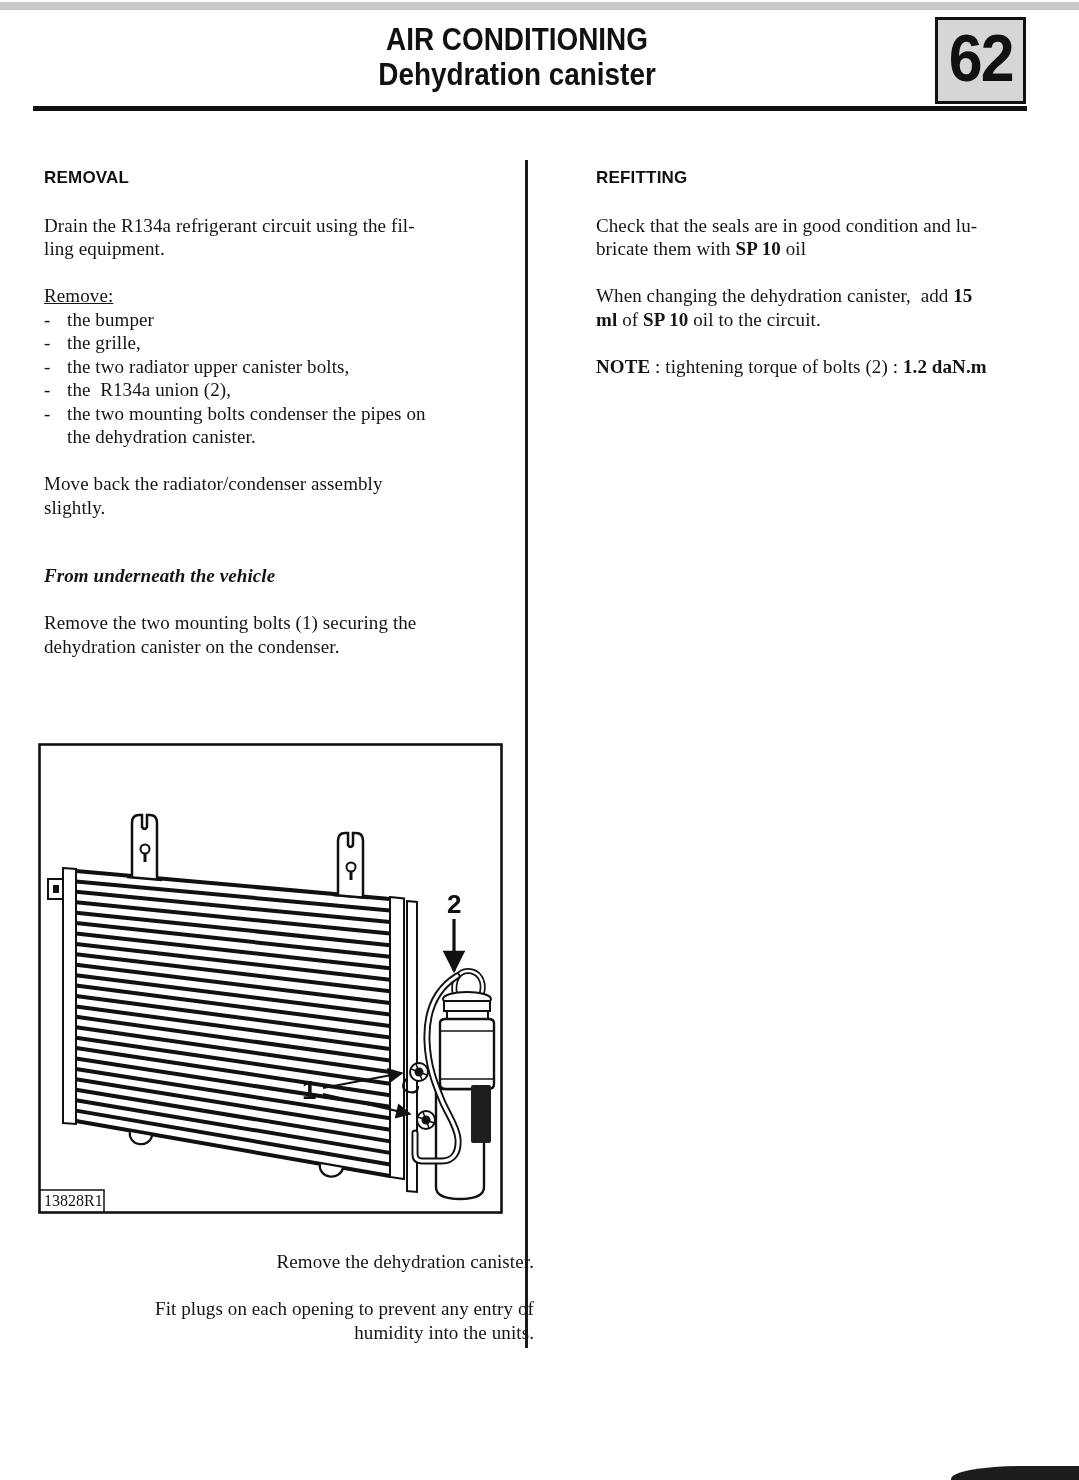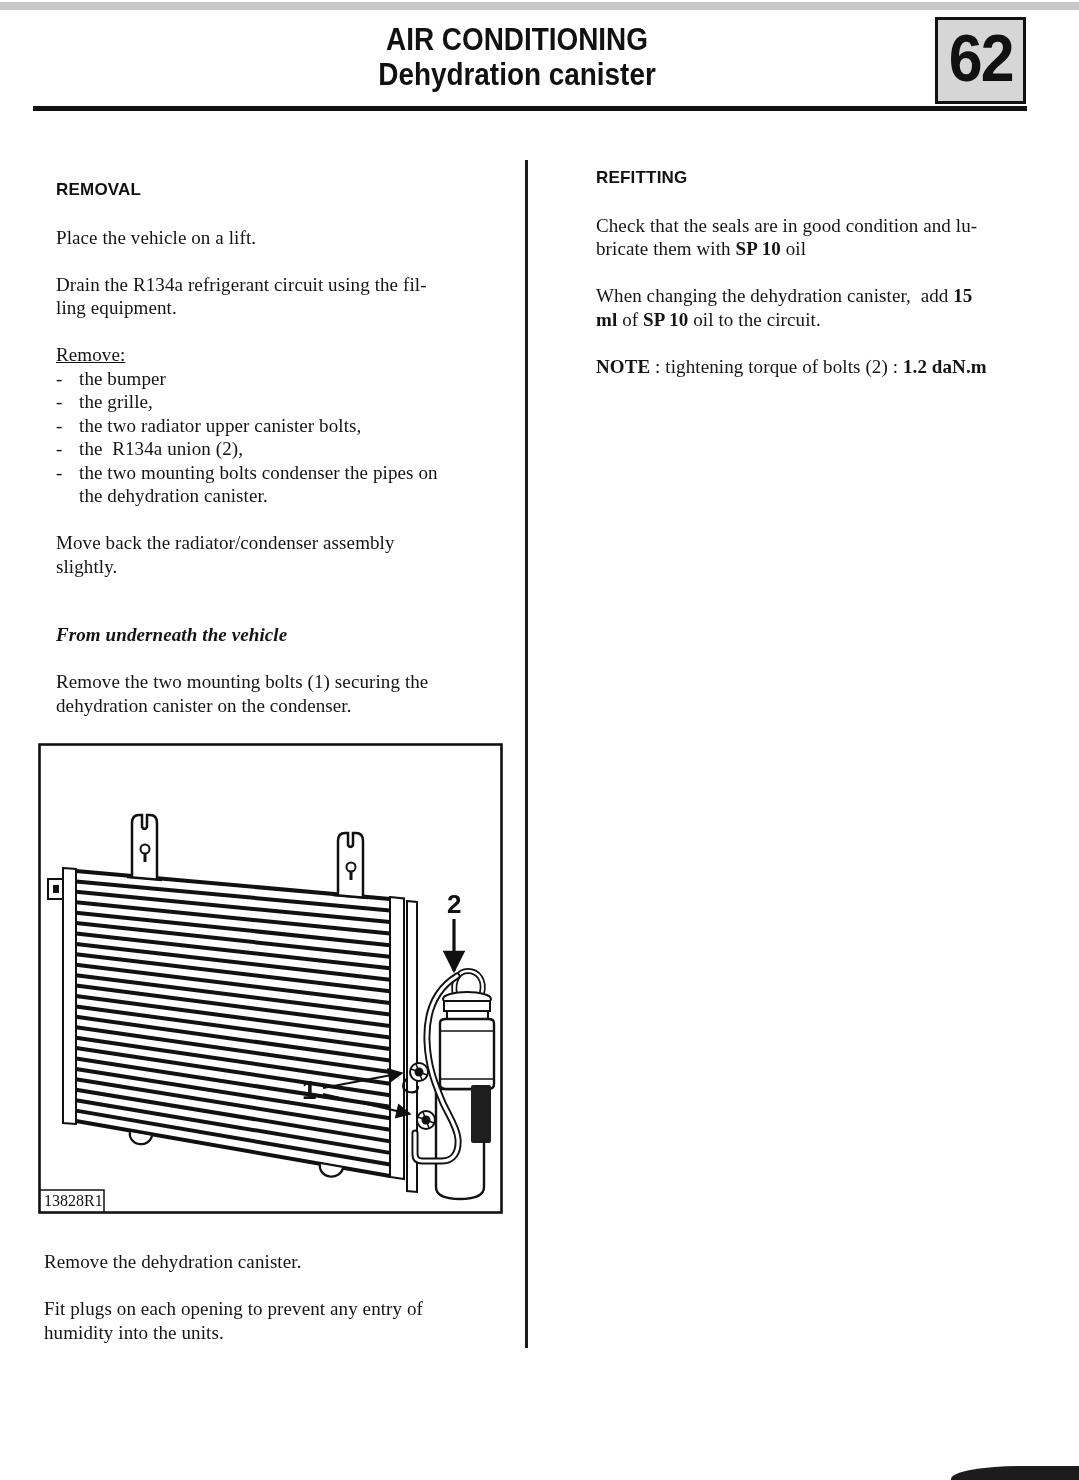--- a/index.html
+++ b/index.html
@@ -11,23 +11,23 @@
   .t1,.t2{font-family:"Liberation Sans","DejaVu Sans",sans-serif;font-weight:bold;color:#111;
           font-size:31px;line-height:35px;transform:scaleX(.9);transform-origin:50% 50%;}
   .secbox{position:absolute;left:935px;top:17px;width:91px;height:87px;background:#d6d6d6;
           border:3px solid #111;box-sizing:border-box;display:flex;justify-content:center;}
   .secbox span{font-family:"Liberation Sans","DejaVu Sans",sans-serif;font-weight:bold;font-size:66px;
           color:#111;transform:scaleX(.92);letter-spacing:-2px;}
   .rule{position:absolute;left:33px;top:106px;width:994px;height:5px;background:#111;}
   .divider{position:absolute;left:525px;top:160px;width:3px;height:1188px;background:#1b1b1b;}
   
   .col{position:absolute;font-size:19px;line-height:23.5px;letter-spacing:.1px;}
-  .col-left{left:56px;top:166px;width:478px;margin-top:12px;}
+  .col-left{left:44px;top:166px;width:478px;}
   .col-right{left:596px;top:166px;width:470px;}
-  .col-left-bottom{left:44px;top:1250px;width:478px;}
+  .col-left-bottom{left:56px;top:1250px;width:478px;text-align:right;}
   h2{font-family:"Liberation Sans","DejaVu Sans",sans-serif;font-size:17px;letter-spacing:.2px;
      color:#111;margin:0 0 24px 0;}
   p{margin:0 0 23.5px 0;white-space:pre-wrap;}
   p.tight{margin-bottom:0;text-decoration:underline;}
   p.gap2{margin-bottom:45px;}
   .b{font-weight:bold;}
   .bi{font-weight:bold;font-style:italic;}
   .list{margin:0 0 23.5px 0;}
   .li{display:flex;}
   .li .dash{width:23px;flex:0 0 23px;}
@@ -51,21 +51,20 @@
     <div class="t2">Dehydration canister</div>
   </div>
   <div class="secbox">
     <span>62</span>
   </div>
   <div class="rule"></div>
   <div class="divider"></div>
 
   <section class="col col-left">
     <h2>REMOVAL</h2>
-    <p>Place the vehicle on a lift.</p>
     <p>Drain the R134a refrigerant circuit using the fil-
 ling equipment.</p>
     <p class="tight">Remove:</p>
     <div class="list">
       <div class="li">
         <span class="dash">-</span>
         <span class="li-text">the bumper</span>
       </div>
       <div class="li">
         <span class="dash">-</span>

